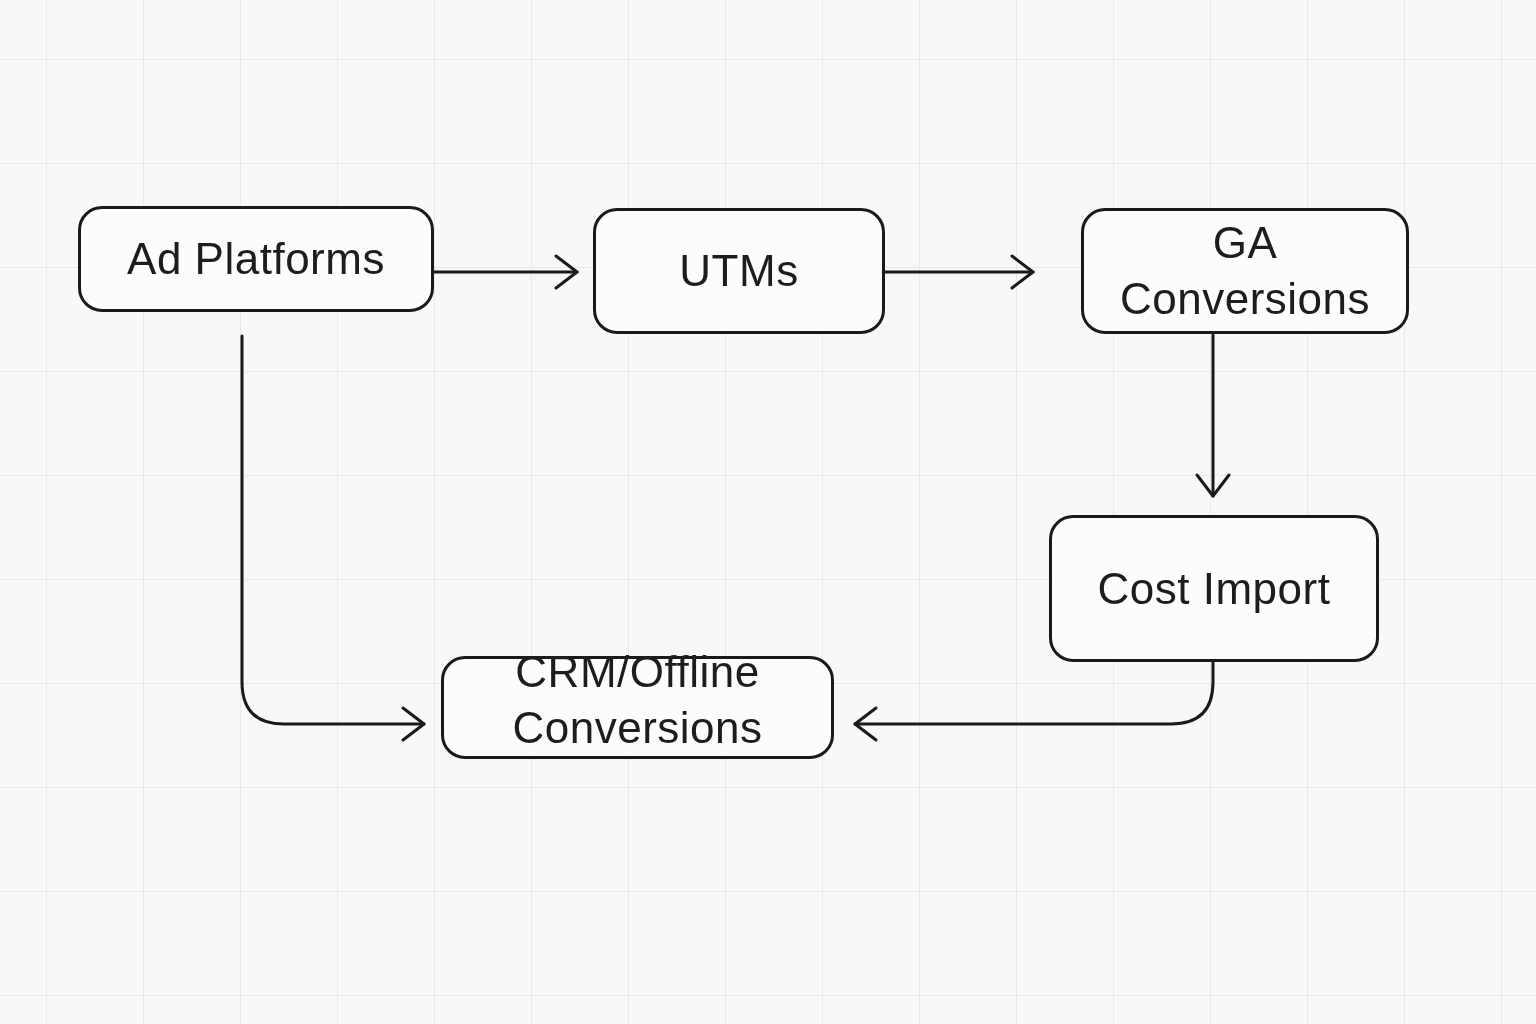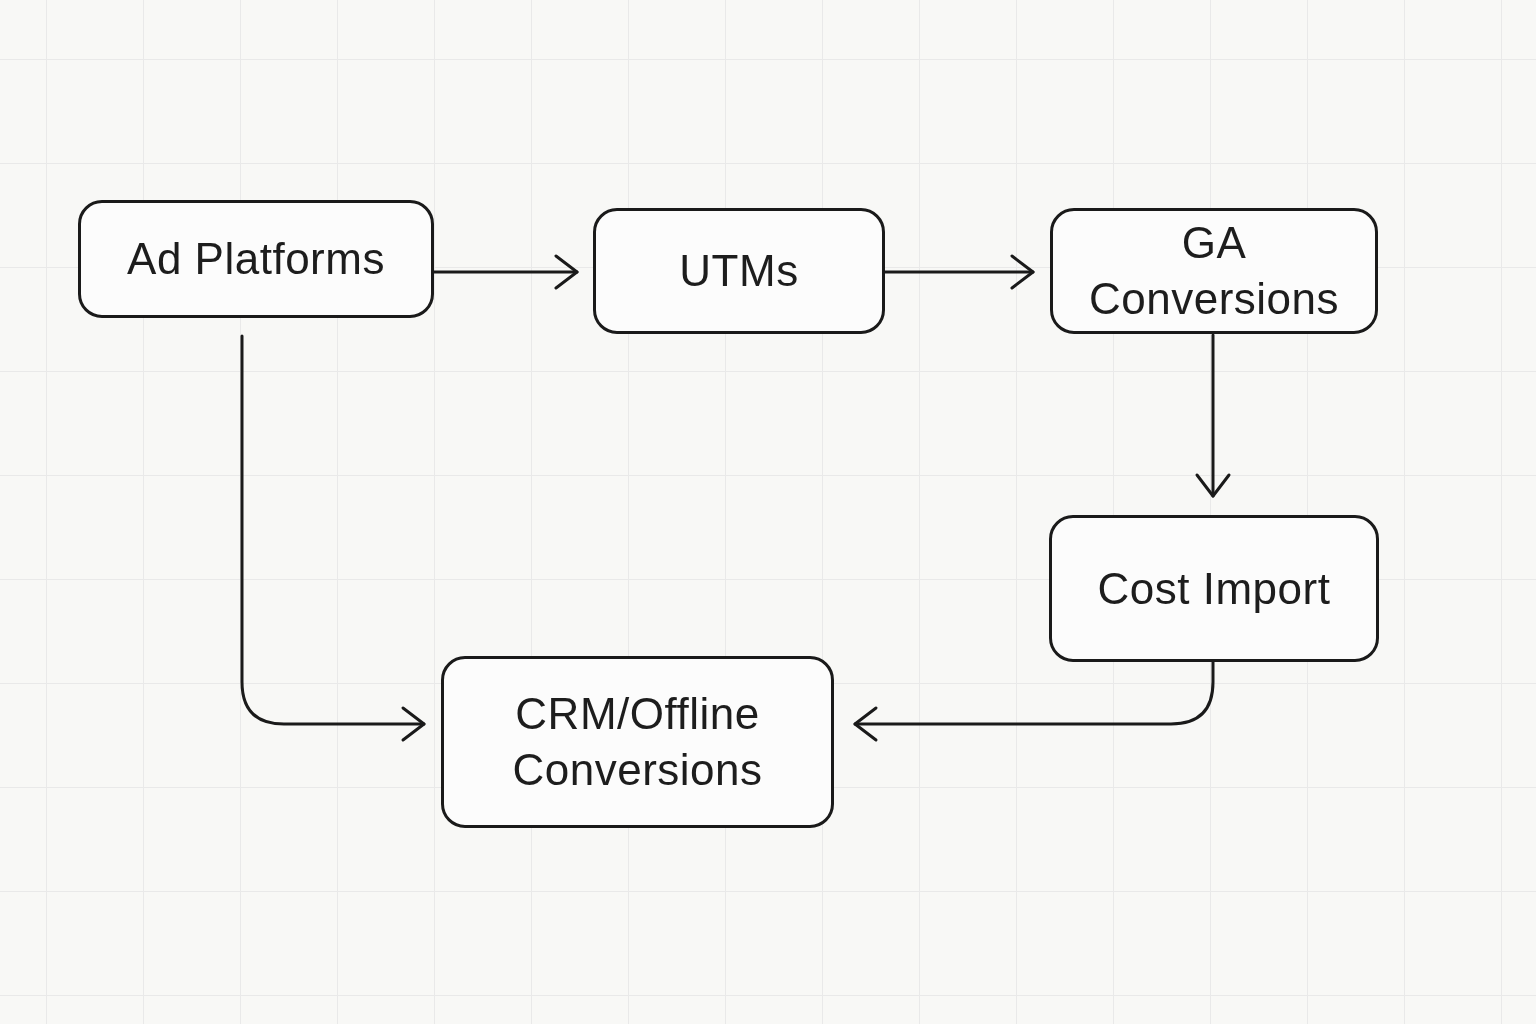--- a/index.html
+++ b/index.html
@@ -40,25 +40,25 @@
     border-radius: 24px;
     display: flex;
     align-items: center;
     justify-content: center;
     text-align: center;
     color: #1d1d1d;
     font-size: 44px;
     line-height: 1.27;
     letter-spacing: 0.5px;
   }
-  .node-ad-platforms   { left: 78px;   top: 200px; width: 356px; height: 118px; }
+  .node-ad-platforms   { left: 78px;   top: 206px; width: 356px; height: 106px; }
   .node-utms           { left: 593px;  top: 208px; width: 292px; height: 126px; }
-  .node-ga-conversions { left: 1050px; top: 208px; width: 328px; height: 126px; }
+  .node-ga-conversions { left: 1081px; top: 208px; width: 328px; height: 126px; }
   .node-cost-import    { left: 1049px; top: 515px; width: 330px; height: 147px; }
-  .node-crm-offline    { left: 441px;  top: 656px; width: 393px; height: 172px; padding: 0 39px; }
+  .node-crm-offline    { left: 441px;  top: 656px; width: 393px; height: 103px; padding: 0 39px; align-items: flex-end; }
 </style>
 </head>
 <body>
 
 <div class="canvas">
 
   <svg class="connectors" viewBox="0 0 1536 1024" xmlns="http://www.w3.org/2000/svg">
 
     <g>
       <path class="edge" d="M434 272 H577"></path>

